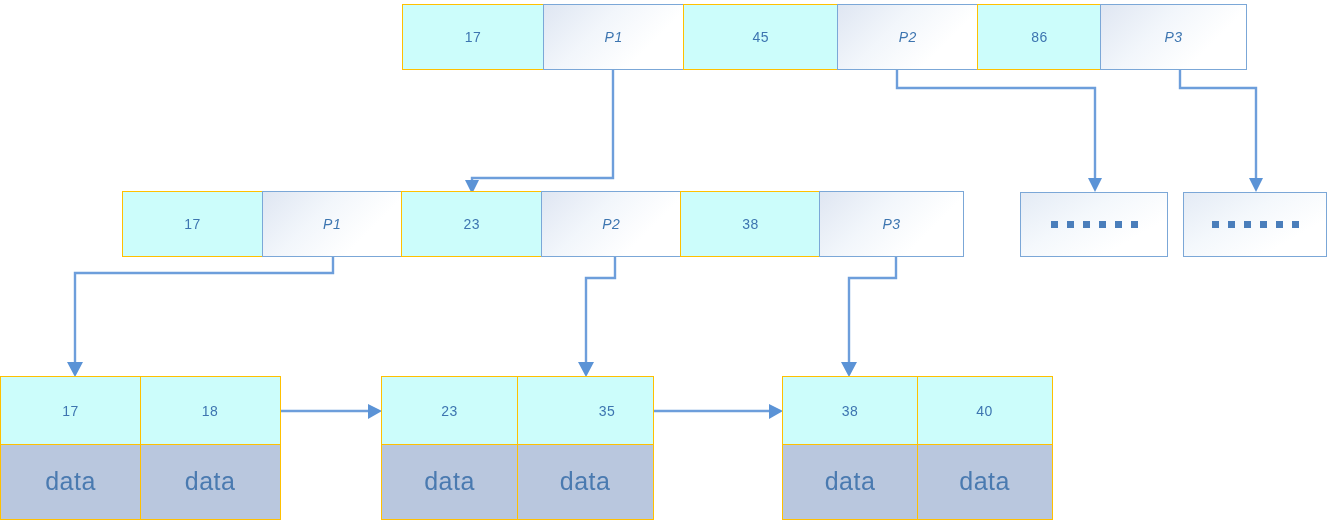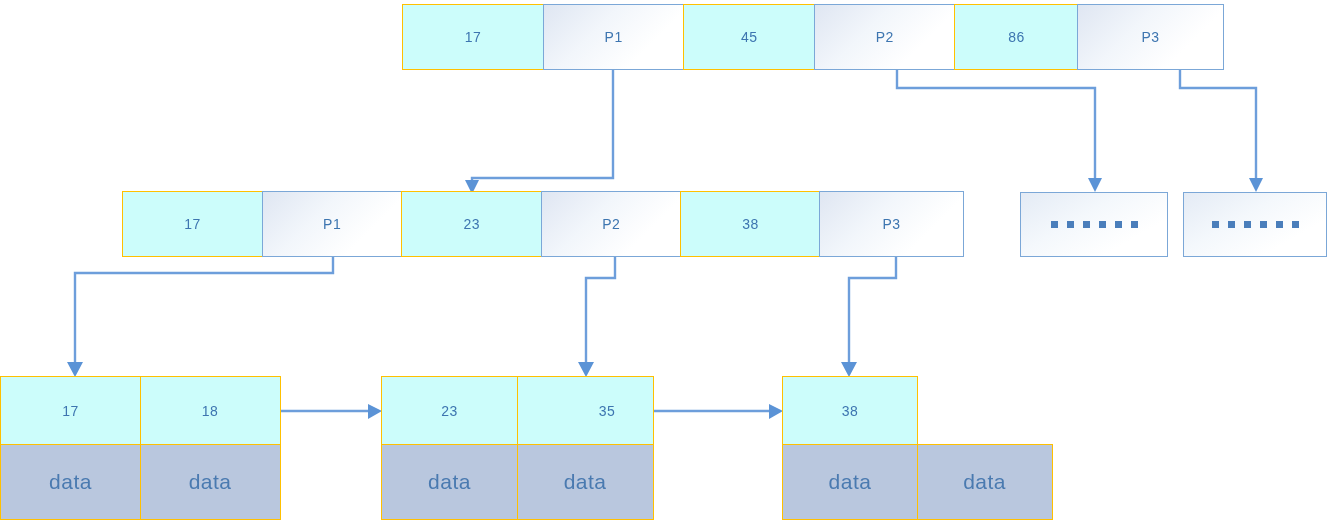--- a/index.html
+++ b/index.html
@@ -33,26 +33,27 @@
   }
   
   .cell.key {
     background: #ccfdfb;
     border: 1.4px solid #ffc000;
   }
   
   .cell.ptr {
     background: linear-gradient(135deg, #dfe6f2 0%, #f2f6fb 38%, #ffffff 72%);
     border: 1.4px solid #7ba7d7;
+    font-style: italic;
   }
   
   .cell.data {
     background: #b9c7de;
     border: 1.4px solid #ffc000;
-    font-size: 21px;
+    font-size: 25px;
     color: #4a7ab0;
   }
 
   
   .node .cell + .cell { margin-left: -1.4px; }
 
   
   .leaf {
     position: absolute;
     display: flex;
@@ -142,21 +143,21 @@
     </g>
     <g>
       <path class="wire" d="M 654,411 L 772,411"></path>
       <polygon class="wirehead" points="783,411 769,404 769,419"></polygon>
     </g>
   </svg>
 
   <div class="node" style="left:402px; top:4px; width:849px; height:66px;">
     <div class="cell key" style="width:142px;">17</div>
     <div class="cell ptr" style="width:142px;">P1</div>
-    <div class="cell key" style="width:132px;">45</div>
+    <div class="cell key" style="width:155px;">45</div>
     <div class="cell ptr" style="width:142px;">P2</div>
     <div class="cell key" style="width:124px;">86</div>
     <div class="cell ptr" style="width:147px;">P3</div>
   </div>
 
   <div class="node" style="left:122px; top:191px; width:845px; height:66px;">
     <div class="cell key" style="width:141px;">17</div>
     <div class="cell ptr" style="width:141px;">P1</div>
     <div class="cell key" style="width:141px;">23</div>
     <div class="cell ptr" style="width:141px;">P2</div>
@@ -200,20 +201,21 @@
     </div>
     <div class="leaf-row">
       <div class="cell data" style="width:137px; height:76px;">data</div>
       <div class="cell data" style="width:137px; height:76px;">data</div>
     </div>
   </div>
 
   <div class="leaf" style="left:782px; top:376px; width:271px;">
     <div class="leaf-row">
       <div class="cell key" style="width:136px; height:69px;">38</div>
+      <div class="cell key" style="width:136px; height:69px;">40</div>
     </div>
     <div class="leaf-row">
       <div class="cell data" style="width:136px; height:76px;">data</div>
       <div class="cell data" style="width:136px; height:76px;">data</div>
     </div>
   </div>
 
 </div>
 
 </body></html>

